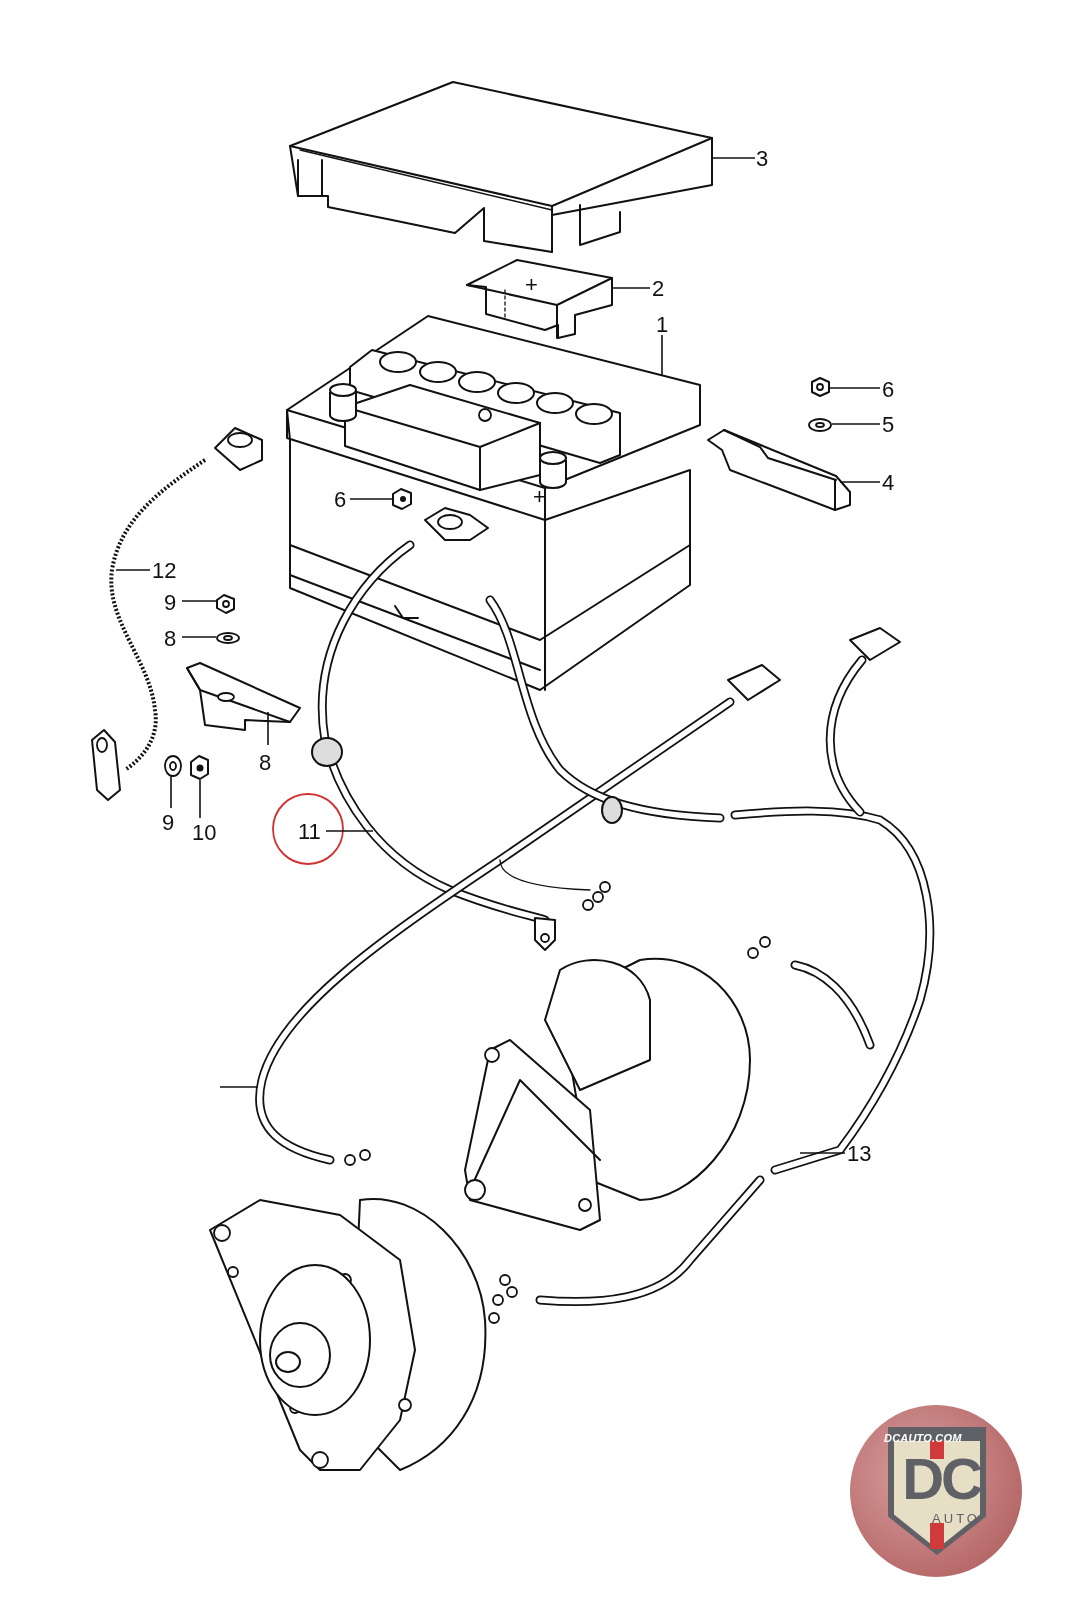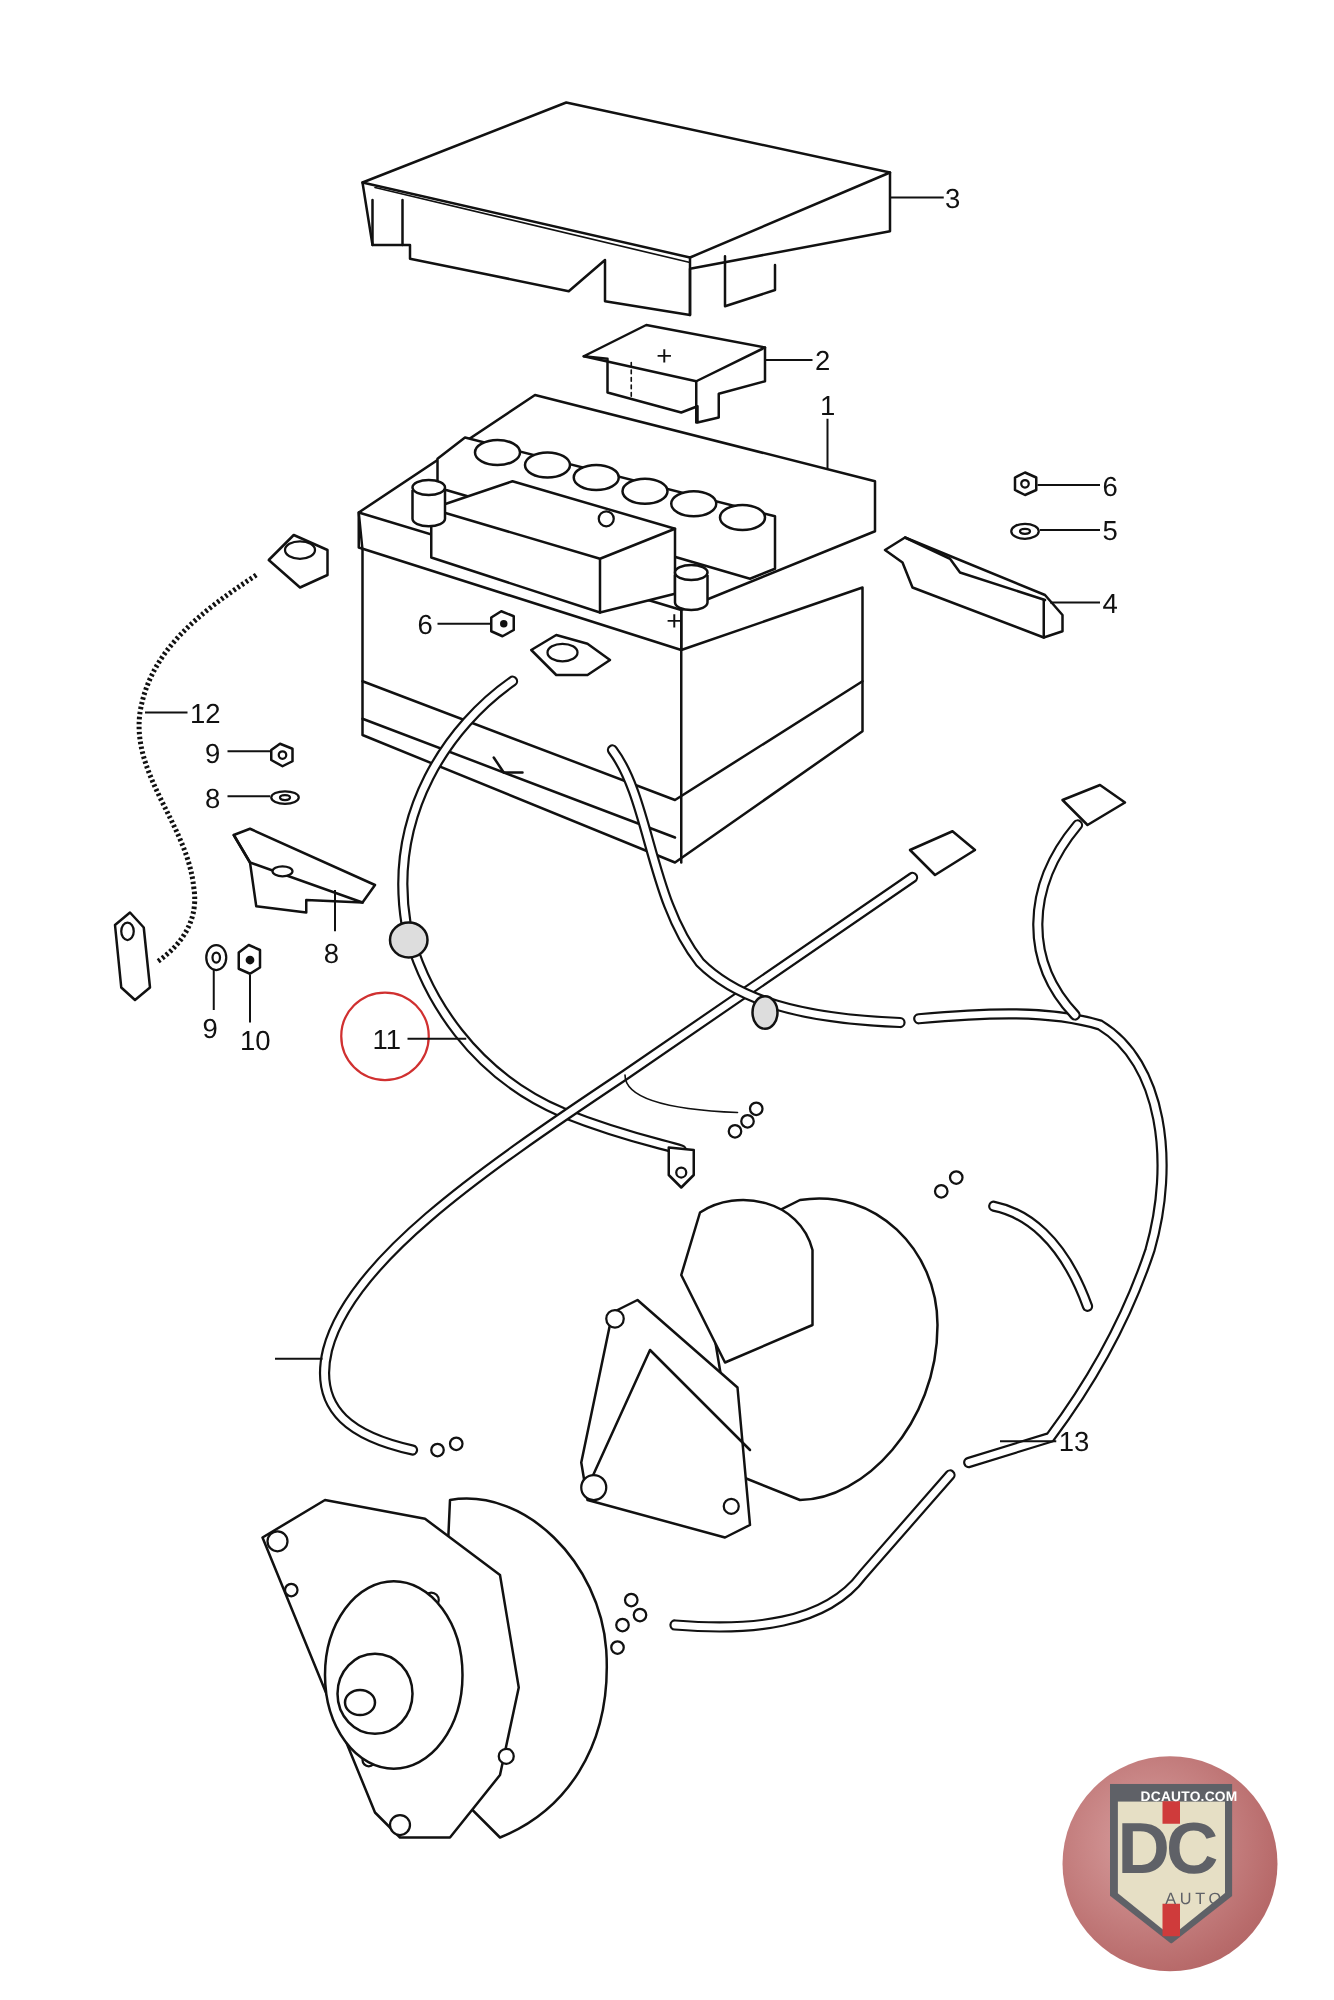--- a/index.html
+++ b/index.html
@@ -17,22 +17,22 @@
   .ring { fill:#fff; stroke:#111; stroke-width:1.8; }
   .highlight { fill:none; stroke:#d03030; stroke-width:1.8; }
   #logo { position:absolute; left:850px; top:1405px; width:172px; height:172px; border-radius:50%;
           background: radial-gradient(circle at 40% 40%, #d9a0a0, #b86b6b 70%, #a65a5a); overflow:hidden; }
   #logo .shield { position:absolute; left:38px; top:22px; width:98px; height:128px; background:#5f6167;
                   clip-path: polygon(0 0,100% 0,100% 70%,50% 100%,0 70%); }
   #logo .shield-in { position:absolute; left:44px; top:36px; width:86px; height:108px; background:#e6dfc5;
                   clip-path: polygon(0 0,100% 0,100% 68%,50% 100%,0 68%); }
   #logo .stripe-top { position:absolute; left:80px; top:36px; width:14px; height:18px; background:#cf3b3b; }
   #logo .stripe-bot { position:absolute; left:80px; top:118px; width:14px; height:26px; background:#cf3b3b; }
-  #logo .site { position:absolute; left:34px; top:27px; width:106px; text-align:right; color:#fff; font-weight:bold; font-size:11px; letter-spacing:0.2px; }
-  #logo .dc { position:absolute; left:44px; top:44px; width:86px; text-align:left; color:#5f6167; font-weight:bold; font-size:58px; line-height:60px; letter-spacing:-3px; }
+  #logo .site { position:absolute; left:34px; top:27px; width:106px; text-align:left; color:#fff; font-weight:bold; font-size:11px; letter-spacing:0.2px;font-style:italic; }
+  #logo .dc { position:absolute; left:44px; top:44px; width:86px; text-align:right; color:#5f6167; font-weight:bold; font-size:58px; line-height:60px; letter-spacing:-3px; }
   #logo .auto { position:absolute; left:44px; top:106px; width:86px; text-align:right; color:#5f6167; font-size:13px; letter-spacing:3px; }
 </style>
 </head>
 <body>
 
 <svg id="diagram" viewBox="0 0 1067 1600" xmlns="http://www.w3.org/2000/svg">
 
   <g>
     <path class="fill-w" d="M290,146 L453,82 L712,138 L712,185 L552,215 L552,252 L484,241 L484,208 L455,233 L392,220 L328,207 L328,196 L298,196 Z"></path>
     <path class="ln" d="M290,146 L552,206 L712,138"></path>

